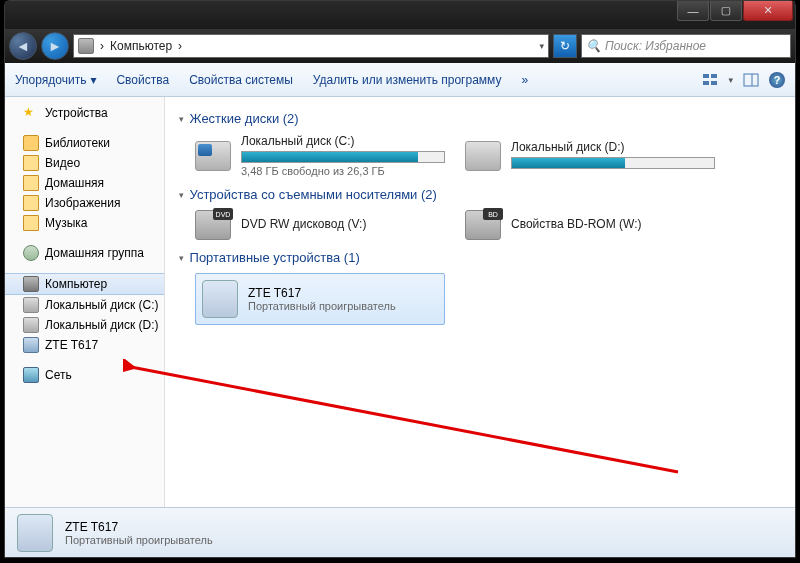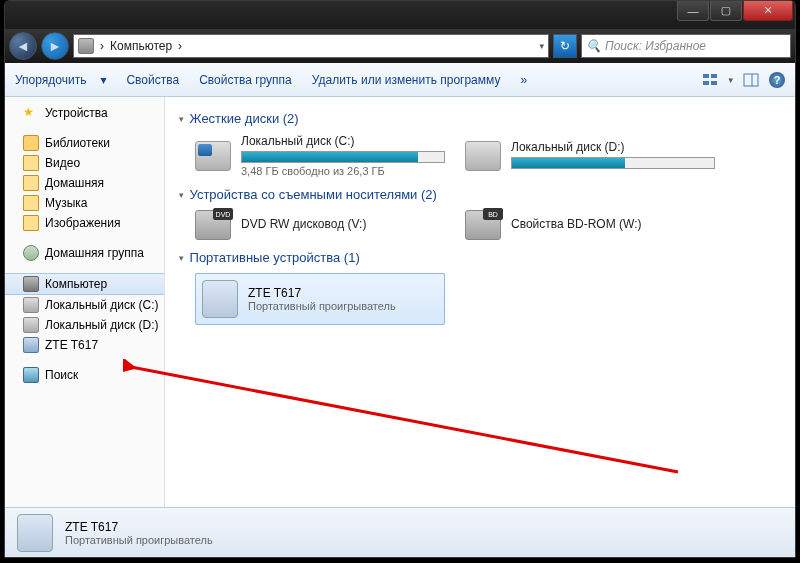--- a/index.html
+++ b/index.html
@@ -10,21 +10,21 @@
   .wbtn.close{ width:50px; background:linear-gradient(#e06060,#b02020); border-color:#802020;}
   .navbar { height:34px; background:linear-gradient(#353535,#181818); display:flex; align-items:center; padding:0 4px; gap:4px;}
   .navbtn { width:28px;height:28px;border-radius:50%;background:radial-gradient(circle at 30% 30%,#5a7aa0,#203050);border:1px solid #456;display:flex;align-items:center;justify-content:center;color:#cde;font-size:14px;}
   .navbtn.fwd{background:radial-gradient(circle at 30% 30%,#3a9ae0,#1060b0);}
   .addressbar{flex:1;height:24px;background:#fff;border:1px solid #666;display:flex;align-items:center;font-size:12px;color:#222;padding:0 4px;gap:6px;}
   .addr-icon{width:16px;height:16px;background:linear-gradient(#bbb,#888);border:1px solid #777;border-radius:2px;}
   .addr-dd{margin-left:auto;font-size:9px;color:#555;}
   .refresh{width:24px;height:24px;background:linear-gradient(#3a9ae0,#1060b0);border:1px solid #456;color:#fff;display:flex;align-items:center;justify-content:center;font-size:12px;}
   .searchbar{width:210px;height:24px;background:#fff;border:1px solid #666;display:flex;align-items:center;padding:0 4px;gap:4px;font-size:12px;color:#888;font-style:italic;}
   .toolbar{height:34px;background:linear-gradient(#f8fbff,#e4eef8);border-bottom:1px solid #bcd;display:flex;align-items:center;padding:0 10px;gap:20px;font-size:12px;color:#15428b;}
-  .tbitem{display:flex;align-items:center;gap:14px;cursor:default;}
+  .tbitem{display:flex;align-items:center;gap:4px;cursor:default;}
   .tb-right{margin-left:auto;display:flex;gap:10px;align-items:center;}
   .ticon{width:16px;height:16px;display:inline-flex;align-items:center;justify-content:center;}
   .body{display:flex;height:calc(100% - 28px - 34px - 34px - 50px);background:#fff;}
   .sidebar{width:160px;border-right:1px solid #e0e0e0;padding:6px 0;font-size:12px;overflow:hidden;background:#fafafa;}
   .sgroup{margin-bottom:10px;}
   .sitem{display:flex;align-items:center;gap:6px;padding:2px 8px 2px 18px;cursor:default;white-space:nowrap;overflow:hidden;}
   .sitem.sub{}
   .sitem.sel{background:linear-gradient(#e8f0fb,#d4e4f7);border:1px solid #a8c8e8;border-left:none;border-right:none;}
   .sic{width:16px;height:16px;flex-shrink:0;}
   .sic.star{color:#f5b800;}
@@ -86,21 +86,21 @@
       <span>Поиск: Избранное</span>
     </div>
   </div>
 
   <div class="toolbar">
     <div class="tbitem">
       <span>Упорядочить</span>
         <span>▾</span>
     </div>
     <div class="tbitem">Свойства</div>
-    <div class="tbitem">Свойства группа</div>
+    <div class="tbitem">Свойства системы</div>
     <div class="tbitem">Удалить или изменить программу</div>
     <div class="tbitem">»</div>
     <div class="tb-right">
       <span class="ticon">
         <svg width="16" height="16">
             <rect x="1" y="2" width="6" height="4" fill="#4a7ab0"></rect>
             <rect x="9" y="2" width="6" height="4" fill="#4a7ab0"></rect>
             <rect x="1" y="9" width="6" height="4" fill="#4a7ab0"></rect>
             <rect x="9" y="9" width="6" height="4" fill="#4a7ab0"></rect>
           </svg>
@@ -133,25 +133,25 @@
         <div class="sitem sub">
             <span class="sic folder"></span>
             <span>Видео</span>
           </div>
         <div class="sitem sub">
             <span class="sic folder"></span>
             <span>Домашняя</span>
           </div>
         <div class="sitem sub">
             <span class="sic folder"></span>
+            <span>Изображения</span>
+          </div>
+        <div class="sitem sub">
+            <span class="sic folder"></span>
             <span>Музыка</span>
-          </div>
-        <div class="sitem sub">
-            <span class="sic folder"></span>
-            <span>Изображения</span>
           </div>
       </div>
       <div class="sgroup">
         <div class="sitem">
             <span class="sic grp"></span>
             <span>Домашняя группа</span>
           </div>
       </div>
       <div class="sgroup">
         <div class="sitem sel">
@@ -167,21 +167,21 @@
             <span>Локальный диск (D:)</span>
           </div>
         <div class="sitem sub">
             <span class="sic dev"></span>
             <span>ZTE T617</span>
           </div>
       </div>
       <div class="sgroup">
         <div class="sitem">
             <span class="sic net"></span>
-            <span>Поиск</span>
+            <span>Сеть</span>
           </div>
       </div>
     </div>
 
     <div class="main">
       <div class="section-h">
           <span class="tri">▾</span>
           <span>Жесткие диски (2)</span>
         </div>
       <div class="drive-row">

